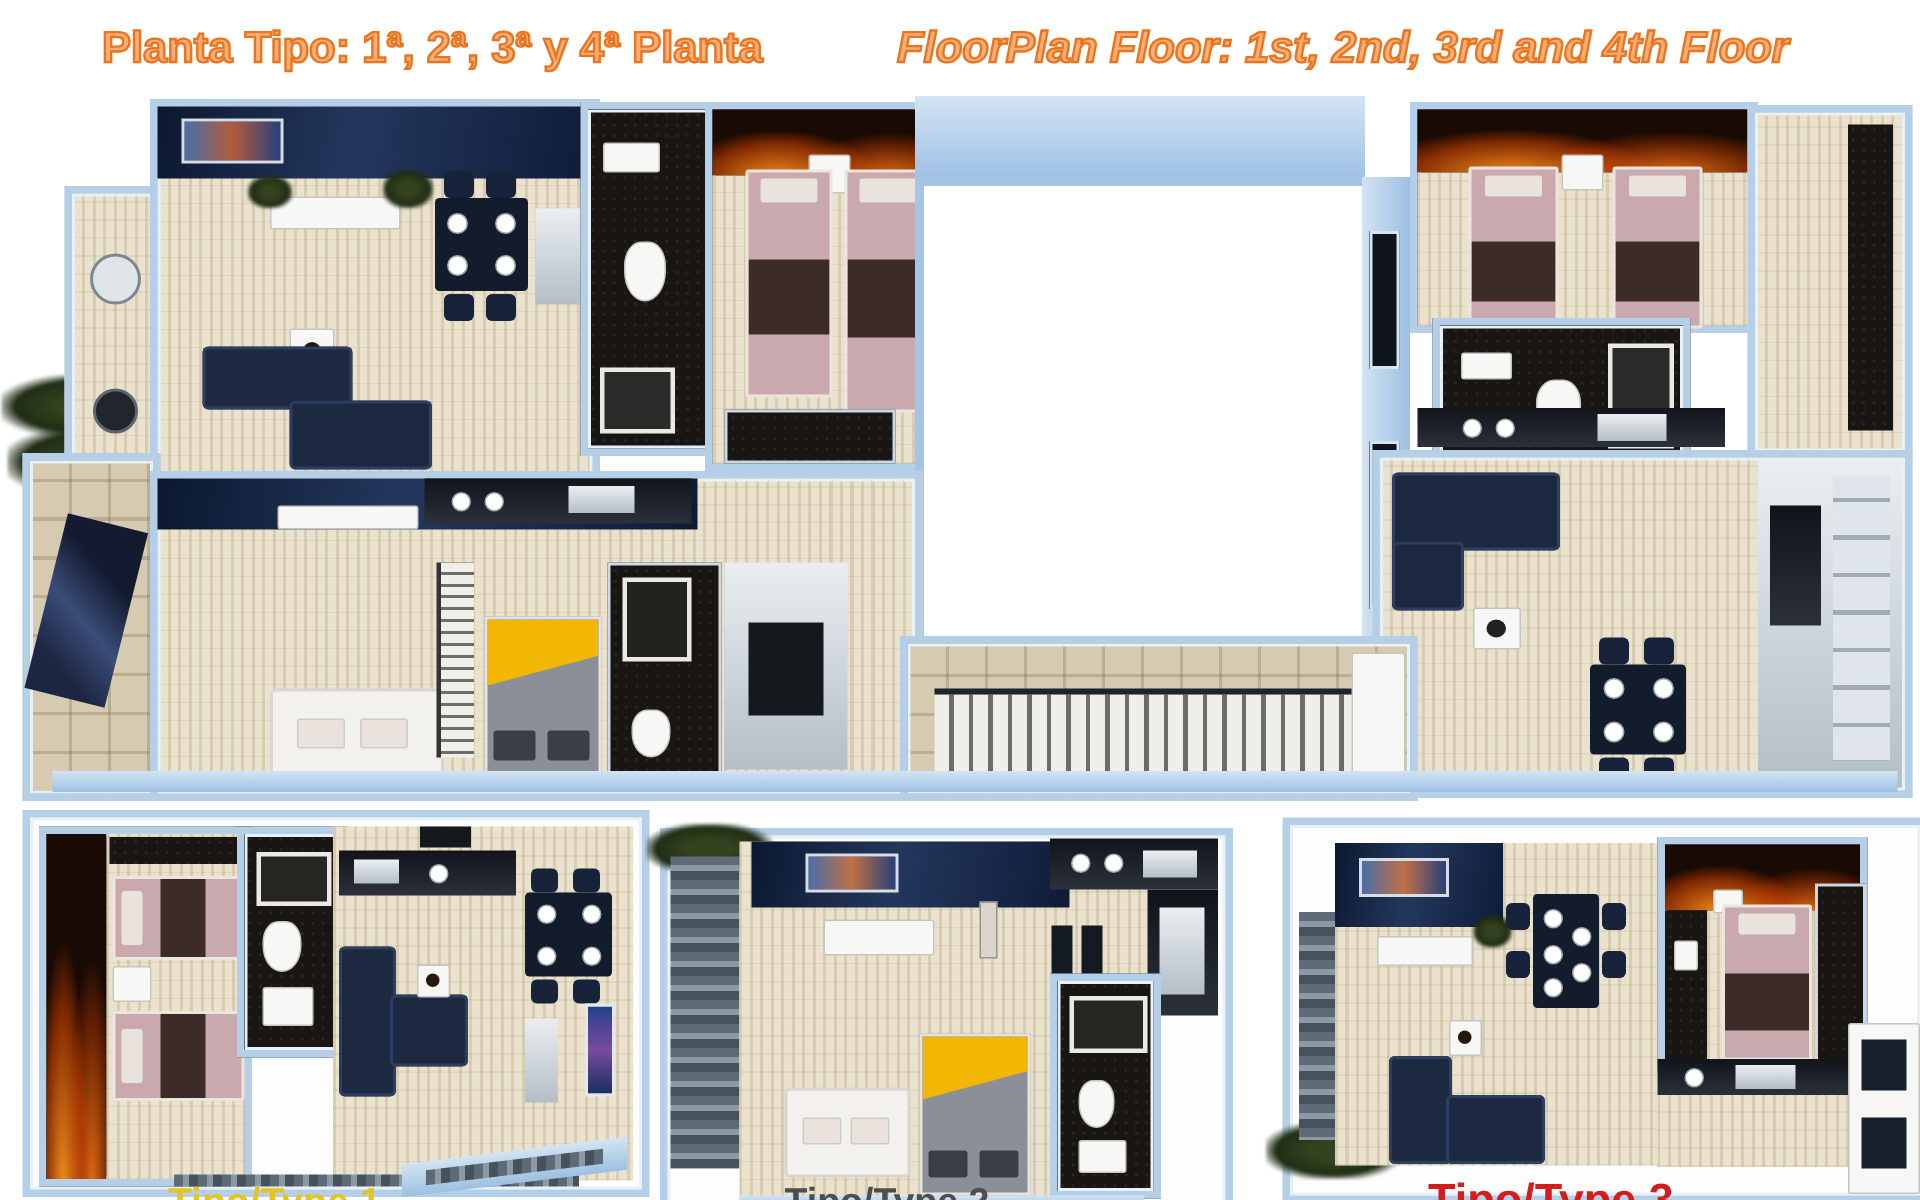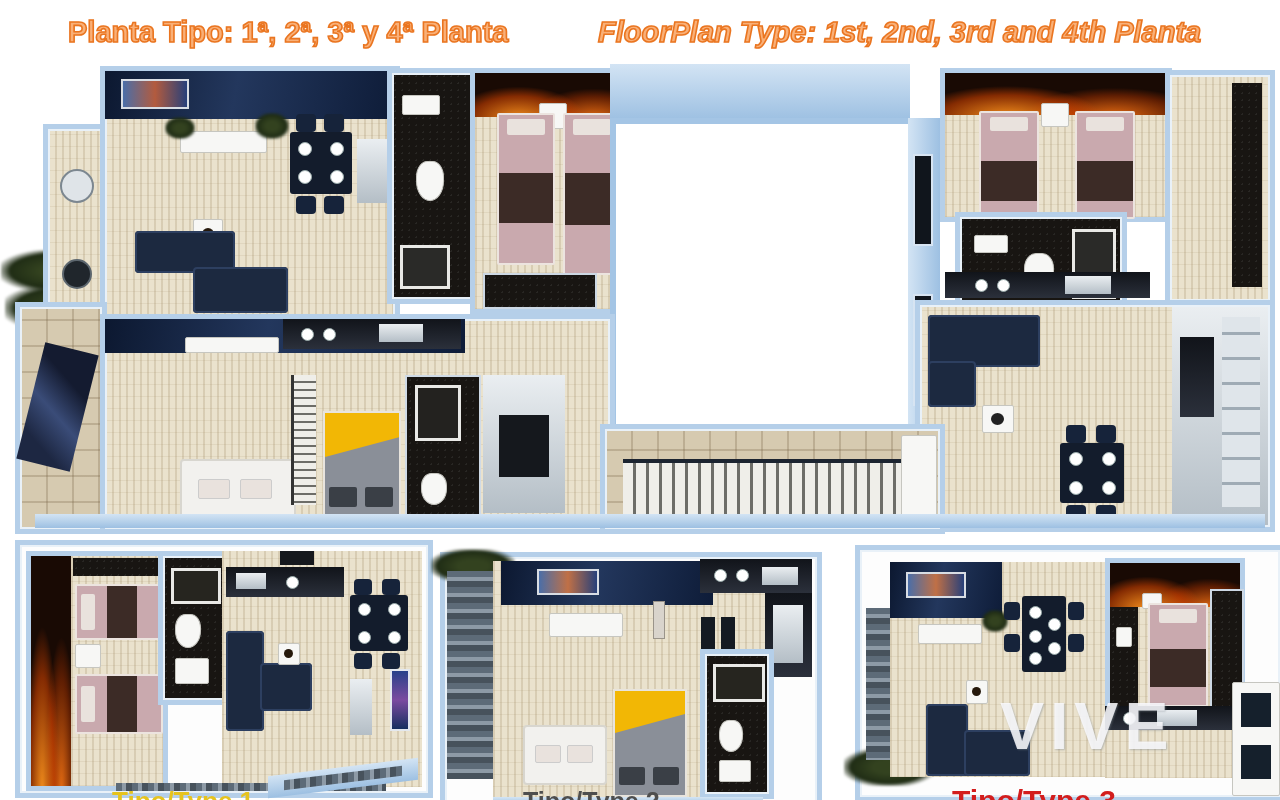--- a/index.html
+++ b/index.html
@@ -47,21 +47,21 @@
   .lbl-1{font-size:26px;color:#e6c31e}
   .lbl-2{font-size:25px;color:#4e4e4e}
   .lbl-3{font-size:30px;color:#d31d1d}
   .watermark{font-weight:bold;font-size:66px;color:rgba(252,252,255,.85);letter-spacing:6px;
              text-shadow:1px 1px 2px rgba(120,130,140,.45);z-index:9}
 </style>
 </head>
 <body>
 
 <div class="abs big-title" style="left:68px;top:16px">Planta Tipo: 1ª, 2ª, 3ª y 4ª Planta</div>
-<div class="abs big-title italic" style="left:598px;top:16px">FloorPlan Type: 1st, 2nd, 3rd and 4th Planta</div>
+<div class="abs big-title italic" style="left:598px;top:16px">FloorPlan Floor: 1st, 2nd, 3rd and 4th Floor</div>
 
 <div class="abs" style="left:15px;top:62px;width:1250px;height:470px">
 
   <div class="abs green" style="left:-14px;top:188px;width:120px;height:42px"></div>
   <div class="abs green" style="left:-10px;top:222px;width:130px;height:48px"></div>
 
   <div class="abs floor frame" style="left:28px;top:62px;width:62px;height:258px">
     <div class="abs" style="left:12px;top:40px;width:30px;height:30px;border-radius:50%;background:#dfe4e8;border:2px solid #7c8790"></div>
     <div class="abs" style="left:14px;top:130px;width:26px;height:26px;border-radius:50%;background:#20262c;border:2px solid #5c666e"></div>
     <div class="abs" style="left:12px;top:195px;width:30px;height:28px;border-radius:50%;background:#dfe4e8;border:2px solid #7c8790"></div>
@@ -343,18 +343,17 @@
   </div>
   <div class="abs counter" style="left:245px;top:156px;width:130px;height:24px">
     <div class="plate" style="left:18px;top:6px;width:11px;height:11px"></div>
     <div class="abs steel" style="left:52px;top:4px;width:40px;height:16px"></div>
   </div>
   <div class="abs floor" style="left:245px;top:180px;width:130px;height:48px"></div>
   <div class="abs white-f" style="left:372px;top:132px;width:46px;height:112px">
     <div class="abs" style="left:8px;top:10px;width:30px;height:34px;background:#15202c"></div>
     <div class="abs" style="left:8px;top:62px;width:30px;height:34px;background:#15202c"></div>
   </div>
-  <div class="abs watermark" style="left:140px;top:138px">VIVE</div>
 </div>
 
 <div class="abs unit-label lbl-1" style="left:112px;top:786px">Tipo/Type 1</div>
 <div class="abs unit-label lbl-2" style="left:523px;top:787px">Tipo/Type 2</div>
 <div class="abs unit-label lbl-3" style="left:952px;top:784px">Tipo/Type 3</div>
 
 </body></html>

